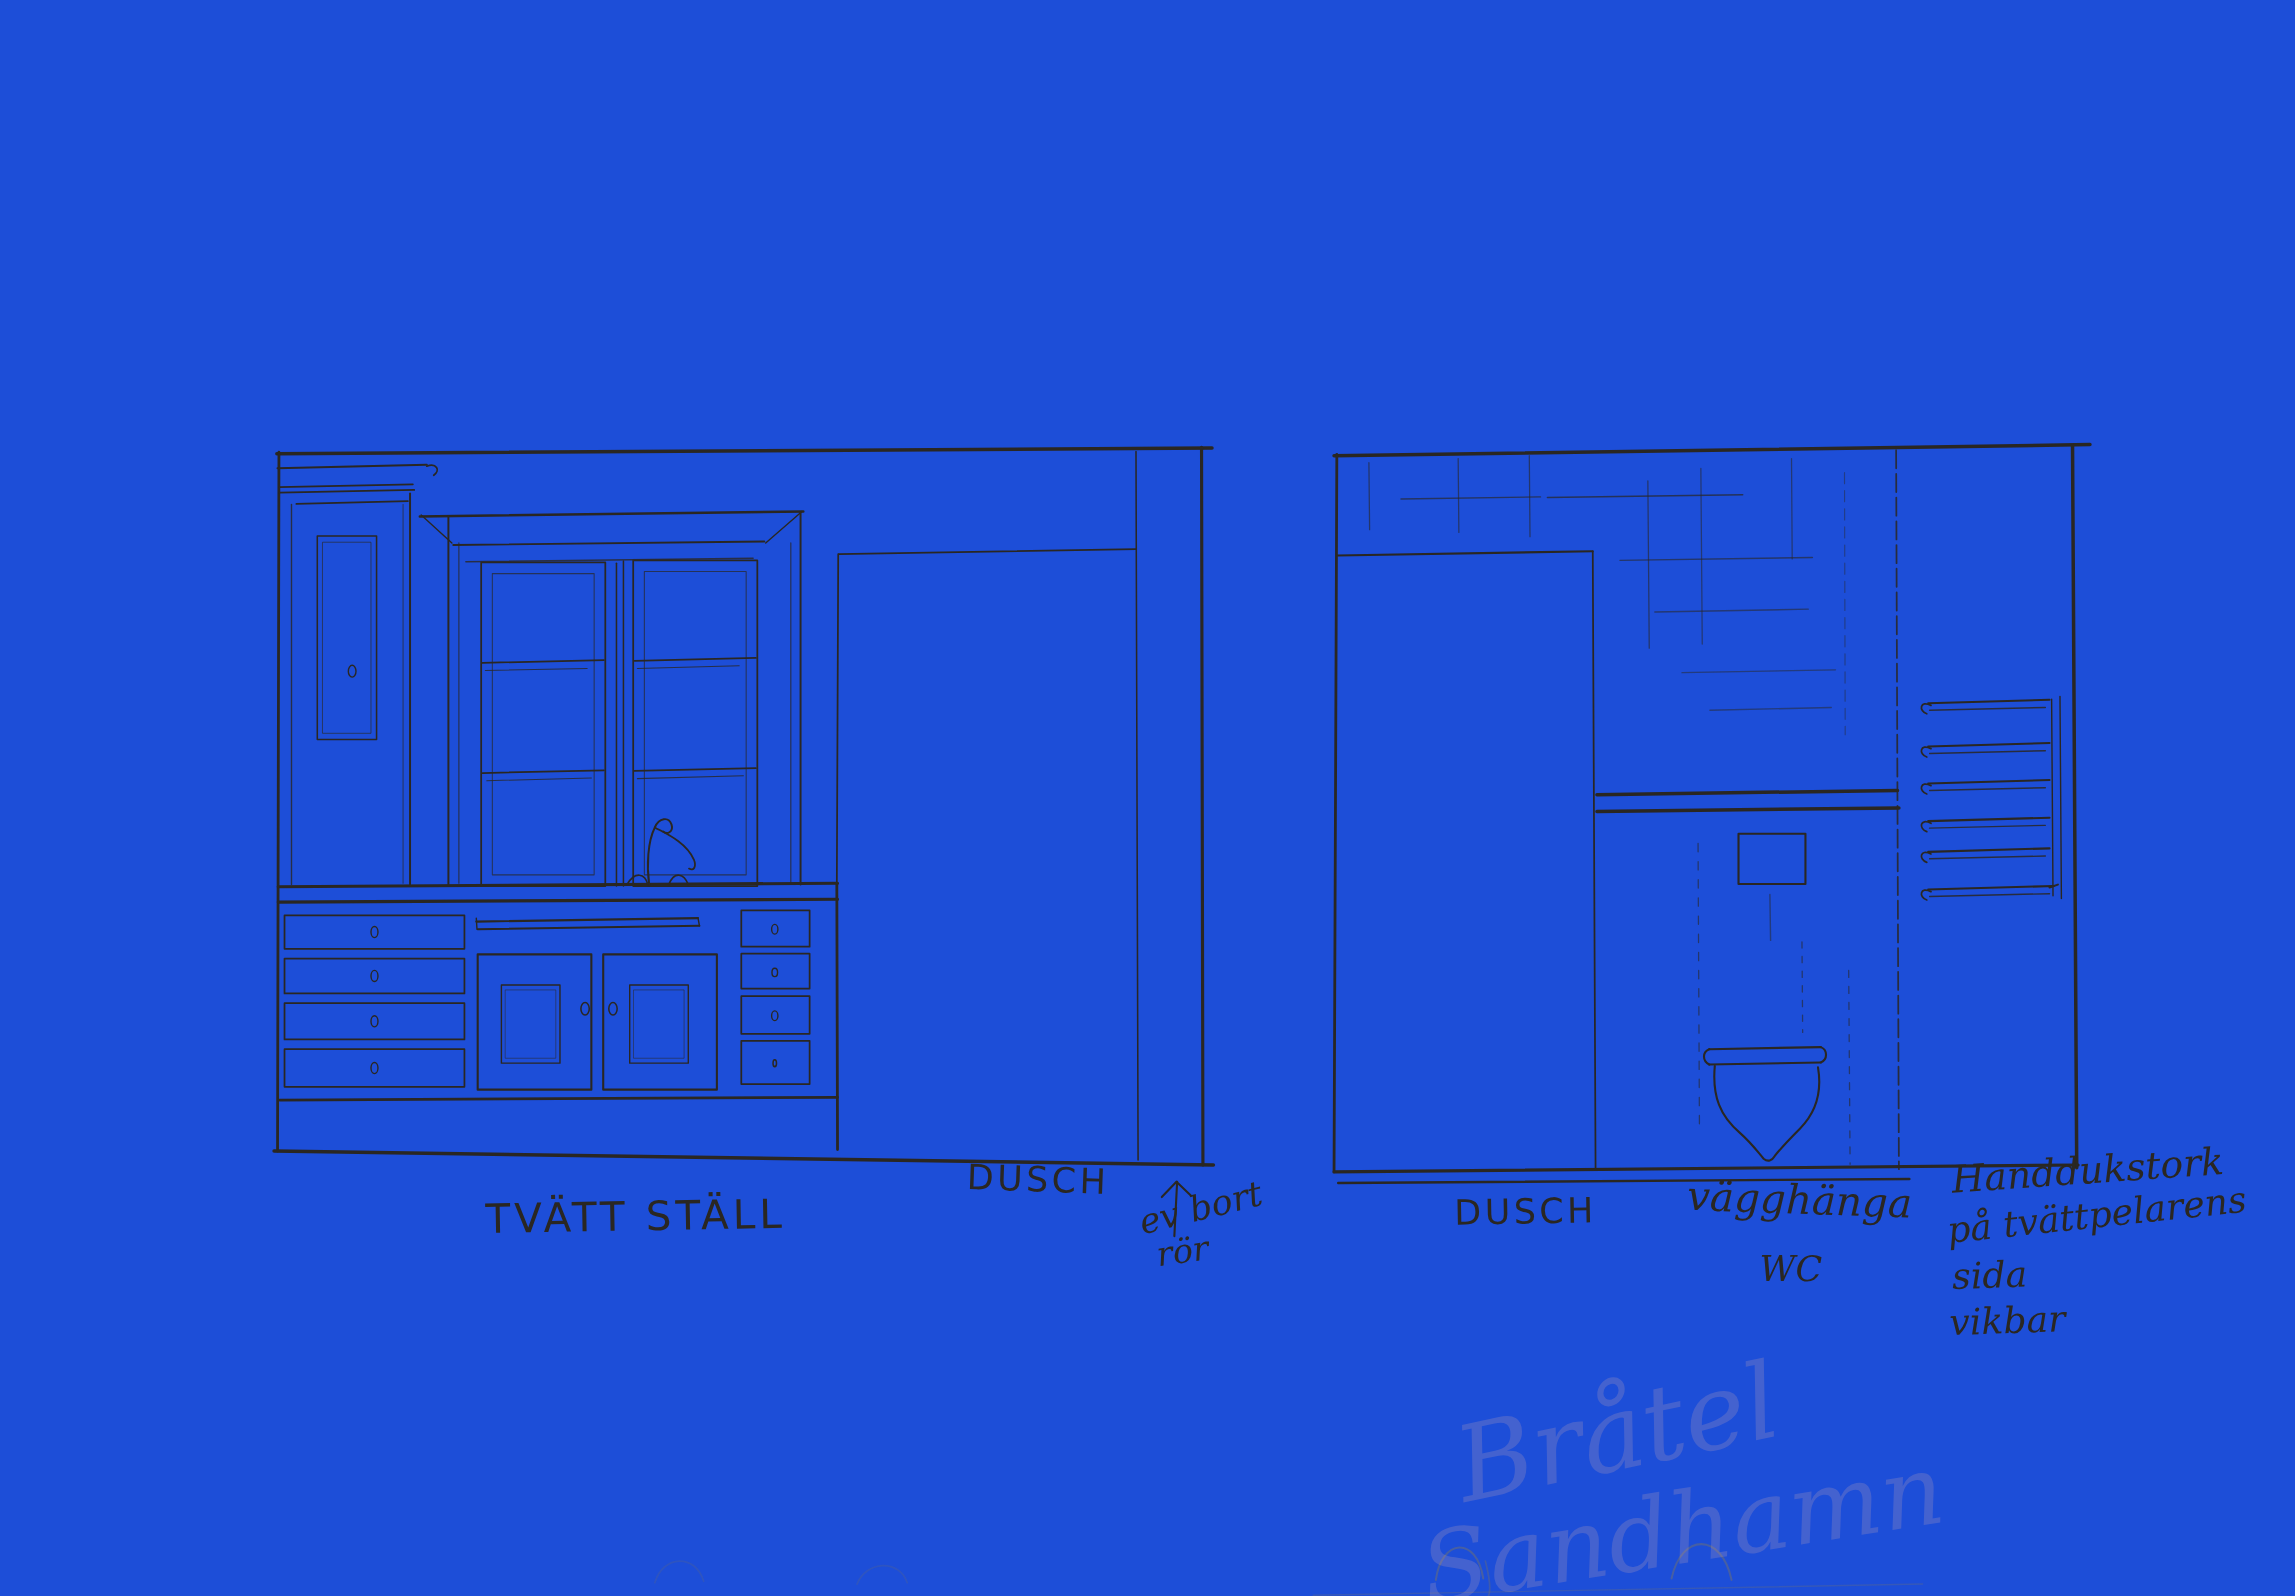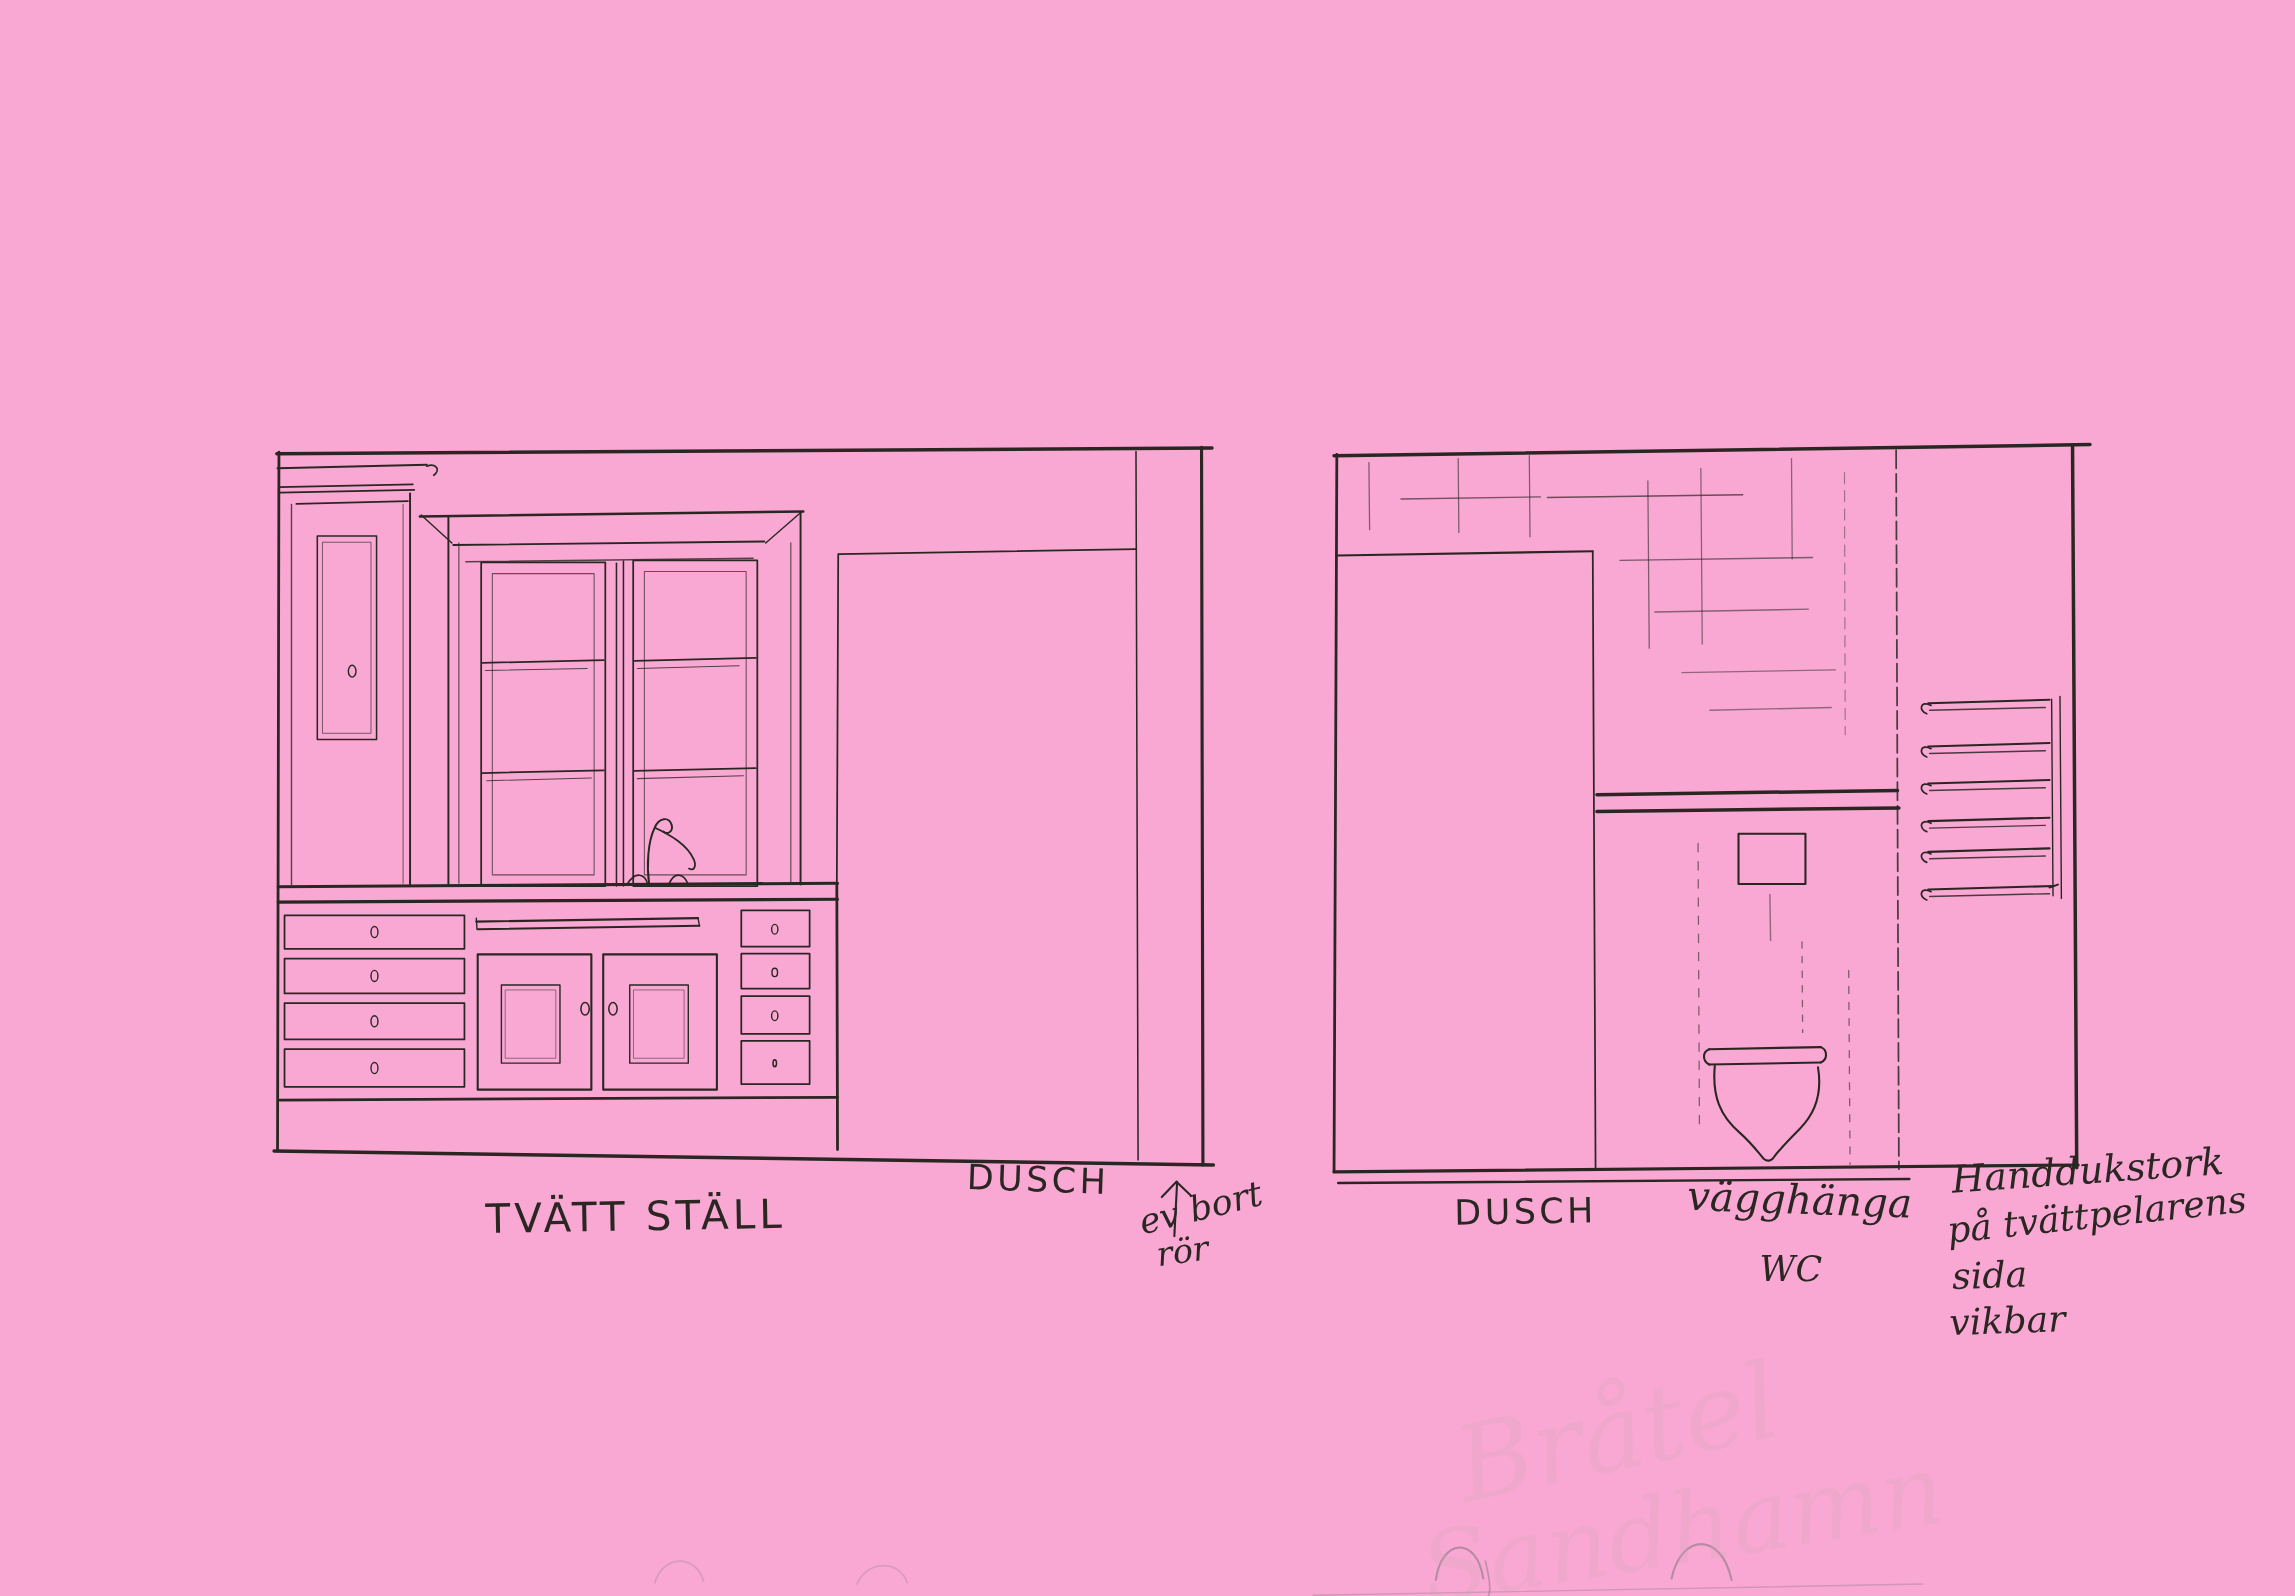--- a/index.html
+++ b/index.html
@@ -1,18 +1,18 @@
 <!DOCTYPE html>
 <html style="font-size:11px"><head>
 <meta charset="utf-8">
 <style>
   html, body { margin:0; padding:0; background:#e9e9e6; }
   .sheet {
     position:relative; width:2295px; height:1597px;
-    background:#f9a8d4; overflow:hidden;
+    background:#1d4ed8; overflow:hidden;
   }
   .sheet svg { position:absolute; inset:0; width:100%; height:100%; display:block; }
   .caps   { font-family:"DejaVu Sans", sans-serif; letter-spacing:0.10em; fill:#2a2722; }
   .script { font-family:"DejaVu Serif", serif; font-style:italic; fill:#2a2722; }
   .ghost-text { font-family:"DejaVu Serif", serif; font-style:italic; }
 </style>
 </head>
 <body>
 
 <div class="sheet">

